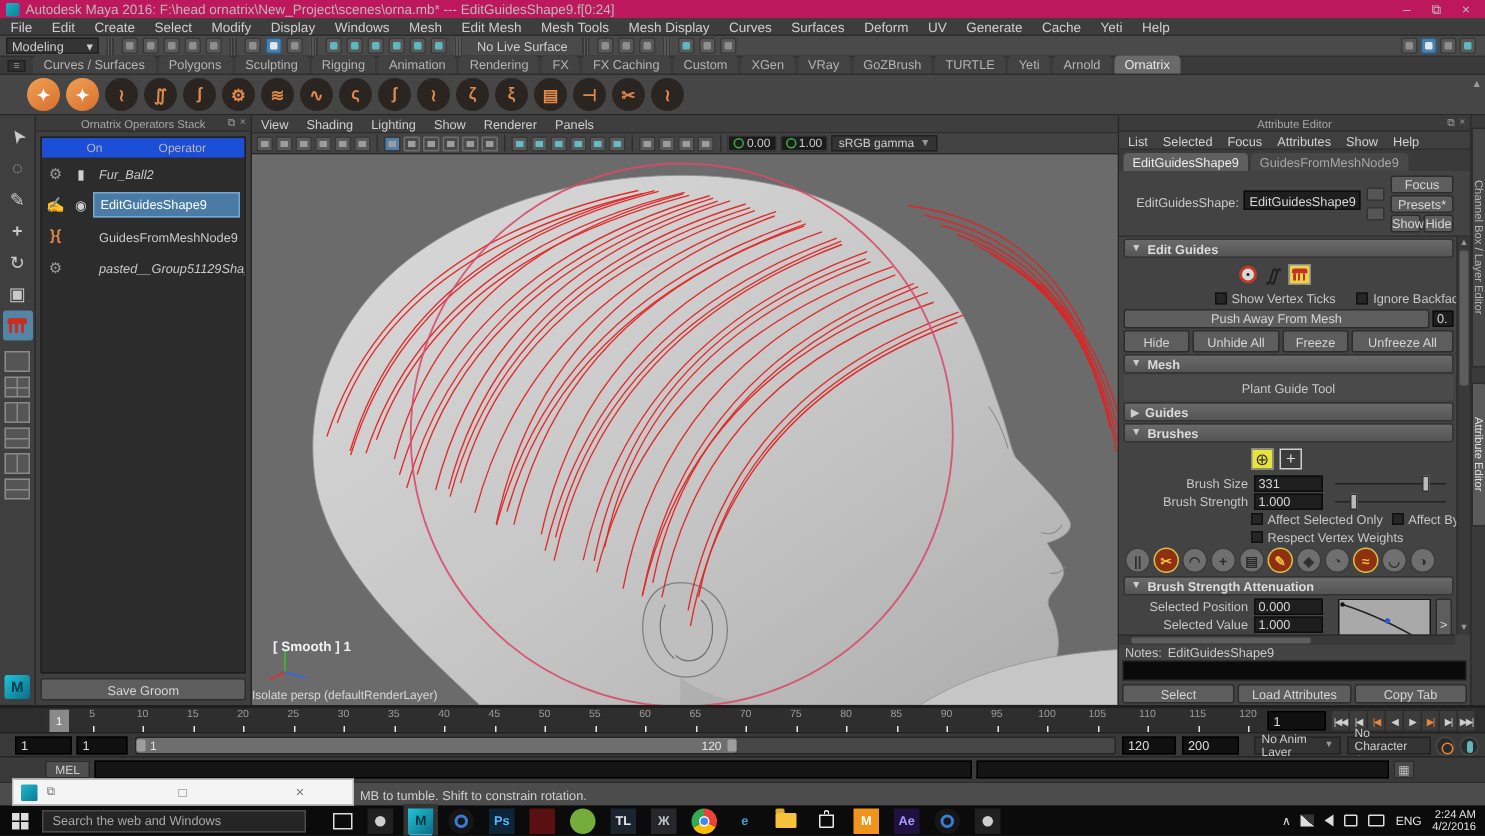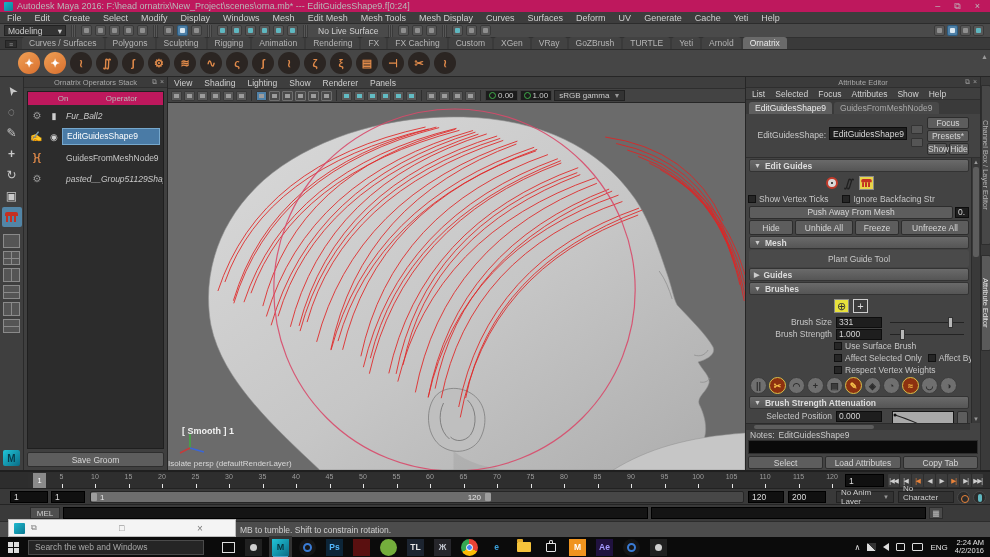--- a/index.html
+++ b/index.html
@@ -58,21 +58,21 @@
   .layoutbox.h2::after{content:"";position:absolute;left:0;right:0;top:6px;height:1px;background:#8a8a8a}
   .layoutbox.q::after{content:"";position:absolute;left:7px;top:0;bottom:0;width:1px;background:#8a8a8a;box-shadow:-7px 6px 0 7px rgba(138,138,138,0);border-top:0}
   .layoutbox.q::before{content:"";position:absolute;left:0;right:0;top:6px;height:1px;background:#8a8a8a}
   #maya-logo{position:absolute;bottom:4px;left:3px;width:17px;height:16px;background:linear-gradient(135deg,#20c5d8,#0a6c86);border-radius:2px;display:flex;align-items:center;justify-content:center;color:#063c4c;font-weight:bold;font-size:10px}
 
   
   #opstack{width:144px;background:#3f3f3f;border-right:1px solid #262626;display:flex;flex-direction:column;position:relative}
   .paneltitle{height:11px;background:#3b3b3b;border-bottom:1px solid #2e2e2e;display:flex;align-items:center;justify-content:center;font-size:7.5px;color:#a8a8a8;position:relative}
   .paneltitle .pic{position:absolute;right:3px;top:1px;display:flex;gap:3px;color:#9a9a9a;font-size:7px}
   #optable{flex:1;background:#2c2c2c;margin:3px 3px 0 3px;border:1px solid #1f1f1f;display:flex;flex-direction:column;overflow:hidden}
-  .ophead{height:13px;background:#be185d;display:flex;align-items:center;font-size:8px;color:#b8b8b8}
+  .ophead{height:13px;background:#1d4ed8;display:flex;align-items:center;font-size:8px;color:#b8b8b8}
   .ophead .c-on{width:34px;text-align:center}
   .ophead .c-op{flex:1;text-align:center}
   .oprow{height:21px;display:flex;align-items:center;font-size:8.5px;color:#c9c9c9}
   .oprow .op-type{width:18px;text-align:center;font-size:10px;color:#9a9a9a}
   .oprow .op-type.g-hand,.oprow .op-type.g-guides{color:#e08a4a;font-weight:bold}
   .oprow .op-on{width:16px;text-align:center;color:#cfcfcf;font-size:9px}
   .oprow .op-label{flex:1;padding-left:4px;white-space:nowrap;overflow:hidden}
   .oprow .op-label.italic{font-style:italic}
   .oprow.selected .op-label{background:#4a7ba6;color:#fff;border:1px solid #76a8cd;height:17px;line-height:15px;margin-right:3px}
   #savegroom{height:15px;margin:3px;background:#5d5d5d;border:1px solid #2e2e2e;border-radius:2px;color:#d6d6d6;font-size:8.5px;display:flex;align-items:center;justify-content:center}
@@ -578,21 +578,21 @@
         <div style="height:20px;display:flex;align-items:center;gap:6px;padding-left:78px">
           <span style="width:12px;height:12px;border-radius:50%;border:2px solid #c23a2a;background:#d8d8d8;position:relative">
               <i style="position:absolute;inset:3px;background:#151515;border-radius:50%"></i>
             </span>
           <span style="font-size:11px;color:#1f1f1f;font-style:italic;font-weight:bold">∬</span>
           <span style="width:15px;height:14px;background:#e8d44a;border:1px solid #8a8a8a;display:flex;align-items:center;justify-content:center">
               <i class="comb" style="transform:scale(.8)"></i>
             </span>
         </div>
         <div style="height:11px;display:flex;align-items:center">
-          <span class="cb" style="">
+          <span class="cb" style="margin-left:62px">
               <i></i>
               <span>Show Vertex Ticks</span>
             </span>
           <span class="cb" style="margin-left:14px">
               <i></i>
               <span>Ignore Backfacing Str</span>
             </span>
         </div>
         <div style="height:16px;display:flex;align-items:center;gap:2px;padding:0 1px">
           <span class="btn" style="flex:1;height:13px">Push Away From Mesh</span>
@@ -633,26 +633,20 @@
               <i class="tr"></i>
               <i class="hd" id="size-hd" style="left: 78%;"></i>
             </span>
         </div>
         <div class="ae-row">
           <span class="ae-lab">Brush Strength</span>
           <span class="ae-field">1.000</span>
           <span class="slider">
               <i class="tr"></i>
               <i class="hd" id="str-hd" style="left: 13%;"></i>
-            </span>
-        </div>
-        <div style="height:12px;display:flex;align-items:center">
-          <span class="cb" style="margin-left:86px">
-              <i></i>
-              <span>Use Surface Brush</span>
             </span>
         </div>
         <div style="height:12px;display:flex;align-items:center">
           <span class="cb" style="margin-left:86px">
               <i></i>
               <span>Affect Selected Only</span>
             </span>
           <span class="cb" style="margin-left:6px">
               <i></i>
               <span>Affect By Roots Only</span>

